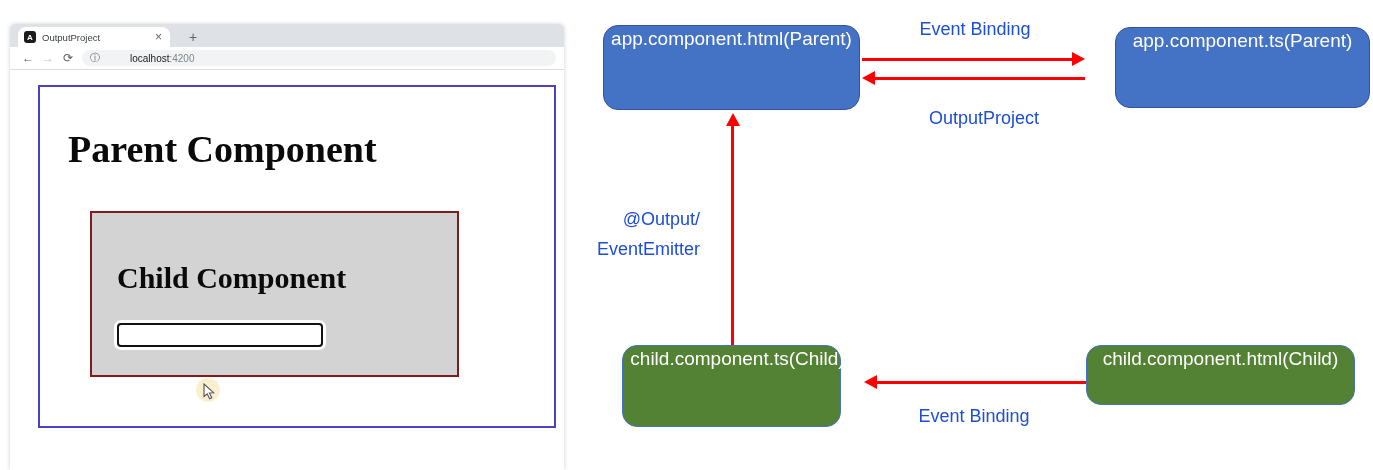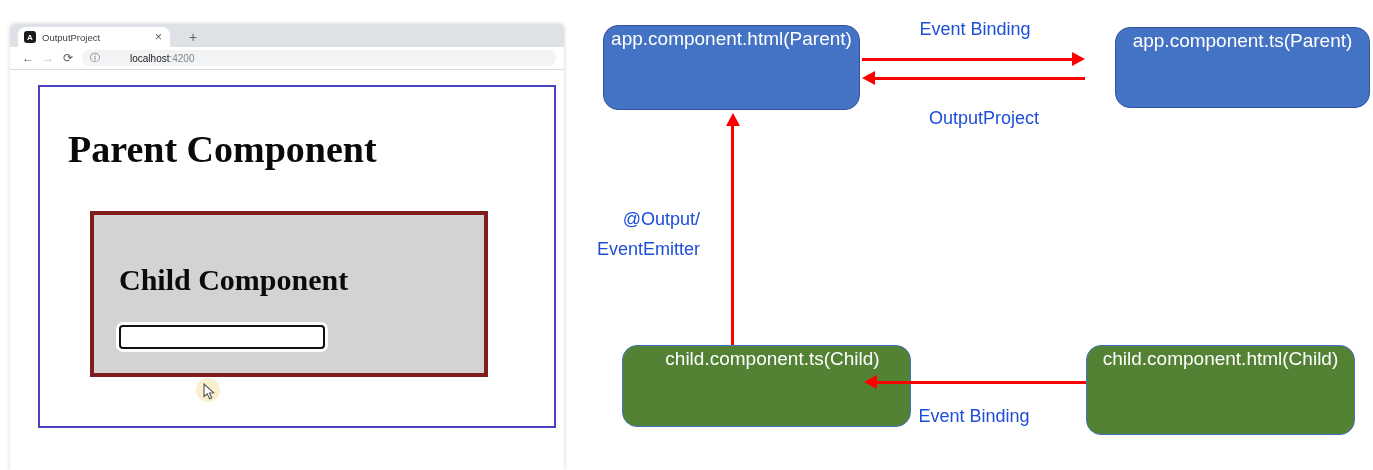--- a/index.html
+++ b/index.html
@@ -27,22 +27,22 @@
              display:flex; align-items:center; padding:0 8px; }
   .info-icon { font-size:10px; color:#5f6368; margin-right:6px; }
   .urltext { font-size:10px; color:#202124; white-space:nowrap;margin-left:24px; }
   .urlport { color:#80868b; }
   .content { position:relative; height:399px; background:#ffffff; }
 
   .app-frame { position:absolute; left:15px; top:15px; width:518px; height:343px;
                border:2px solid #4a42c0; background:#ffffff;margin-left:13px; }
   .parent-heading { position:absolute; left:28px; top:40px; font-family:"Liberation Serif", serif;
                     font-weight:bold; font-size:38px; color:#0a0a0a; white-space:nowrap; }
-  .child-panel { position:absolute; left:50px; top:124px; width:398px; height:166px;
-                 background:#d3d3d3; border:4px solid #7f1d1d; }
+  .child-panel { position:absolute; left:50px; top:124px; width:369px; height:166px;
+                 background:#d3d3d3; border:2px solid #7f1d1d; }
   .child-heading { position:absolute; left:25px; top:48px; font-family:"Liberation Serif", serif;
                    font-weight:bold; font-size:30px; color:#0a0a0a; white-space:nowrap; }
   .child-input { position:absolute; left:25px; top:110px; width:206px; height:24px;
                  border:2.5px solid #111111; border-radius:4px; background:#ffffff;
                  box-shadow:0 0 0 3px rgba(255,255,255,.95); font-size:14px; padding:0 4px; }
   .cursor-halo { position:absolute; left:186px; top:308px; width:24px; height:24px; border-radius:50%;
                  background:#faf0cd; opacity:.95; }
   .cursor-halo svg { position:absolute; left:7px; top:5px; }
 
   
@@ -105,25 +105,25 @@
   <div>
 
     <div class="dbox blue" style="left:603px; top:25px; width:257px; height:85px;">
       <span>app.component.html</span>
       <span>(Parent)</span>
     </div>
     <div class="dbox blue" style="left:1085px; top:27px; width:255px; height:81px;margin-left:30px;">
       <span>app.component.ts</span>
       <span>(Parent)</span>
     </div>
-    <div class="dbox green" style="left:622px; top:345px; width:289px; height:82px;padding-left:12px;">
+    <div class="dbox green" style="left:622px; top:345px; width:219px; height:82px;padding-left:12px;">
       <span>child.component.ts</span>
       <span>(Child)</span>
     </div>
-    <div class="dbox green" style="left:1086px; top:345px; width:269px; height:90px;">
+    <div class="dbox green" style="left:1086px; top:345px; width:269px; height:60px;">
       <span>child.component.html</span>
       <span>(Child)</span>
     </div>
 
     <div class="arrow-line h-line" style="left:862px; top:58px; width:211px;"></div>
     <div class="head right" style="left:1072px; top:52px;"></div>
 
     <div class="arrow-line h-line" style="left:874px; top:77px; width:211px;"></div>
     <div class="head left" style="left:862px; top:71px;"></div>
 

